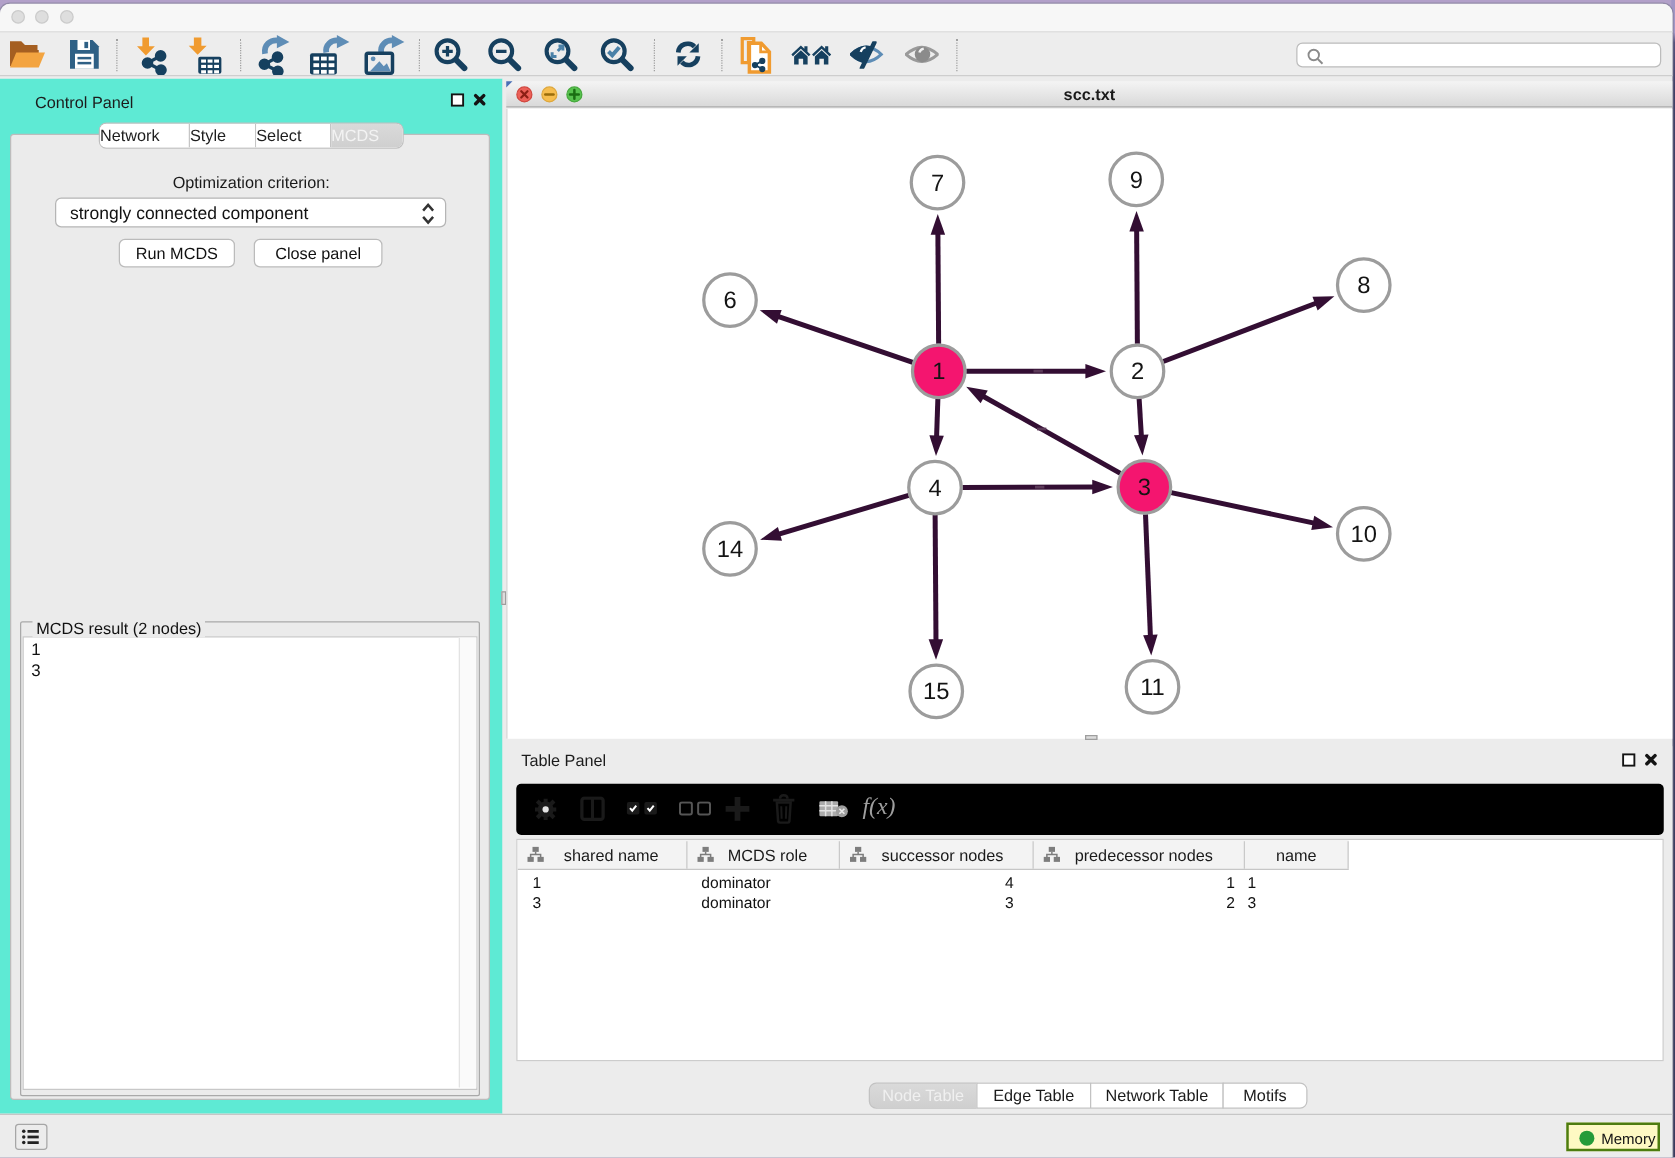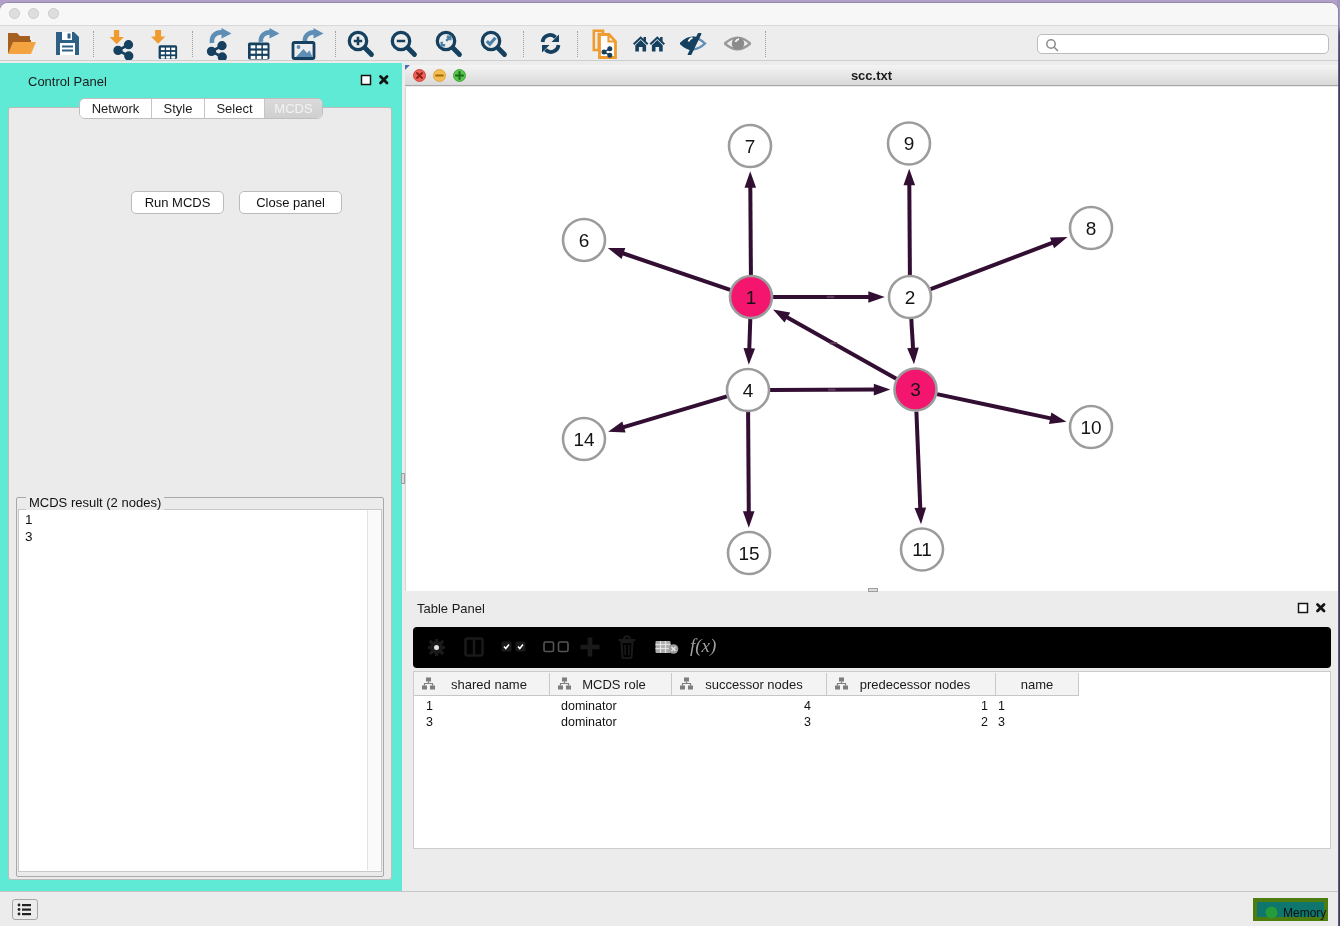--- a/index.html
+++ b/index.html
@@ -13,46 +13,46 @@
   #title { position:absolute; top:4px; left:0; width:1338px; text-align:center; font-size:13px; color:#b4b4b4; }
   #toolbar { position:absolute; left:0; top:24px; width:1338px; height:34px; background:#ededed; border-bottom:1px solid #cecece; }
   .tsep { position:absolute; top:4px; height:26px; width:0; border-left:1px dotted #a0a0a0; }
   .ticon { position:absolute; top:2px; }
   #searchbox { position:absolute; left:1037px; top:7px; width:292px; height:20px; background:#fff; border:1px solid #bcbcbc; border-radius:5px; }
   
   #cpanel { position:absolute; left:0; top:60px; width:402px; height:828px; background:#5eead4; }
   #cphead { position:absolute; left:28px; top:11px; font-size:13px; color:#1c1c1c; }
   #cpbox { position:absolute; left:8px; top:44px; width:384px; height:773px; border:1px solid #bcbcbc; border-radius:3px; background:#ebebeb; }
   #tabs { position:absolute; left:79px; top:35px; height:21px; display:flex; border:1px solid #bfbfbf; border-radius:6px; overflow:hidden; background:#fff; z-index:5; }
-  .tab { font-size:13px; color:#1d1d1d; text-align:center; line-height:19px; background:#fff; border-right:1px solid #c5c5c5; }
+  .tab { font-size:13px; color:#1d1d1d; text-align:left; line-height:19px; background:#fff; border-right:1px solid #c5c5c5; }
   .tab:last-child { border-right:none; background:linear-gradient(#dadada,#cfcfcf); color:#f3f3f3; }
   #optlabel { position:absolute; left:0; top:75px; width:402px; text-align:center; font-size:13px; color:#1a1a1a; }
   #select { position:absolute; left:44px; top:95px; width:313px; height:24px; background:#fff; border:1px solid #b5b5b5; border-radius:5px; font-size:14px; color:#111; line-height:22px; padding-left:11px; }
-  .btn { position:absolute; top:128px; height:23px; background:#fff; border:1px solid #bbbbbb; border-radius:5px; font-size:13px; color:#111; text-align:center; line-height:21px;margin-left:36px; }
+  .btn { position:absolute; top:128px; height:23px; background:#fff; border:1px solid #bbbbbb; border-radius:5px; font-size:13px; color:#111; text-align:center; line-height:21px; }
   #fieldset { position:absolute; left:16px; top:434px; width:368px; height:380px; border:1px solid #a9a9a9; border-radius:2px; }
   #fslegend { position:absolute; left:9px; top:-3px; background:#ebebeb; font-size:13px; color:#111; padding:0 3px; }
   #fsarea { position:absolute; left:1px; top:11px; width:364px; height:363px; background:#fff; border:1px solid #c8c8c8; }
   #fsscroll { position:absolute; right:0px; top:0px; width:14px; height:360px; background:#fafafa; border-left:1px solid #e3e3e3; }
   
   #vdiv { position:absolute; left:402px; top:60px; width:3px; height:828px; background:#ececec; }
   
   #netwin { position:absolute; left:405px; top:60px; width:933px; height:533px; }
   #nettitle { position:absolute; left:0; top:2px; width:933px; height:21px; background:linear-gradient(#f4f4f4,#d9d9d9); border-bottom:1px solid #a8a8a8; font-size:13px; font-weight:bold; color:#1a1a1a; text-align:center; line-height:22px; }
   .mac { position:absolute; top:6px; width:13px; height:13px; border-radius:50%; }
   #netcanvas { position:absolute; left:0; top:24px; width:933px; height:504px; background:#fff; }
   
   #tpanel { position:absolute; left:405px; top:594px; width:933px; height:294px; background:#ececec; }
   #tphead { position:absolute; left:12px; top:4px; font-size:13px; color:#1c1c1c; }
   #tptools { position:absolute; left:8px; top:30px; width:918px; height:41px; background:#000000; border-radius:4px; }
   #ttable { position:absolute; left:8px; top:74px; width:918px; height:178px; background:#fff; border:1px solid #cccccc; }
   .td { position:absolute; font-size:12.5px; color:#111; height:16px; line-height:16px; }
   .btab { height:21px; background:#fff; border:1px solid #c2c2c2; font-size:13px; color:#1b1b1b; text-align:center; line-height:19px; display:inline-block; }
   
   #statusbar { position:absolute; left:0; top:888px; width:1338px; height:35px; background:#ececec; border-top:1px solid #c6c6c6; }
-  #memory { position:absolute; right:10px; top:6px; width:75px; height:23px; background:#0f766e; border:4px solid #4d7c0f; font-size:12px; color:#111; }
+  #memory { position:absolute; right:10px; top:6px; width:75px; height:23px; background:#fef9c3; border:2px solid #4d7c0f; font-size:12px; color:#111; }
   svg { display:block; }
 </style>
 </head>
 <body>
 <div id="edge"></div>
 <div id="win">
   <div id="titlebar">
     <div class="tl" style="left:9px;"></div>
     <div class="tl" style="left:28px;"></div>
     <div class="tl" style="left:48px;"></div>
@@ -214,20 +214,27 @@
     <svg class="abs" style="left:359px;top:11px;" width="32" height="12" viewBox="0 0 32 12">
         <rect x="2.5" y="1.5" width="9" height="9" fill="#fff" stroke="#141414" stroke-width="1.5"></rect>
         <path d="M21.5 2.5 L28 9 M28 2.5 L21.5 9" stroke="#141414" stroke-width="2.8" fill="none" stroke-linecap="round"></path>
       </svg>
     <div id="cpbox"></div>
     <div id="tabs">
       <div class="tab" style="width:72px;">Network</div>
       <div class="tab" style="width:53px;">Style</div>
       <div class="tab" style="width:60px;">Select</div>
       <div class="tab" style="width:57px;">MCDS</div>
+    </div>
+    <div id="optlabel">Optimization criterion:</div>
+    <div id="select">strongly connected component
+      <svg class="abs" style="right:8px;top:3px;" width="11" height="18" viewBox="0 0 11 18">
+          <path d="M1.5 6.5 L5.5 2 L9.5 6.5" stroke="#333" stroke-width="2" fill="none"></path>
+          <path d="M1.5 11.5 L5.5 16 L9.5 11.5" stroke="#333" stroke-width="2" fill="none"></path>
+        </svg>
     </div>
     <div class="btn" style="left:95px;width:93px;">Run MCDS</div>
     <div class="btn" style="left:203px;width:103px;">Close panel</div>
     <div id="fieldset">
       <div id="fsarea">
         <div style="position:absolute;left:6px;top:2px;font-size:13.5px;color:#111;line-height:16.5px;">1<br>3</div>
         <div id="fsscroll"></div>
       </div>
       <div id="fslegend">MCDS result (2 nodes)</div>
     </div>
@@ -427,20 +434,26 @@
 <div class="td" style="left:147px;top:26px;">dominator</div>
 <div class="td" style="left:258px;top:26px;width:139px;text-align:right;">4</div>
 <div class="td" style="left:413px;top:26px;width:161px;text-align:right;">1</div>
 <div class="td" style="left:584px;top:26px;">1</div>
 <div class="td" style="left:12px;top:42px;">3</div>
 <div class="td" style="left:147px;top:42px;">dominator</div>
 <div class="td" style="left:258px;top:42px;width:139px;text-align:right;">3</div>
 <div class="td" style="left:413px;top:42px;width:161px;text-align:right;">2</div>
 <div class="td" style="left:584px;top:42px;">3</div>
 </div>
+    <div style="position:absolute;left:290px;top:269px;display:flex;">
+      <div class="btab" style="width:87px;border-radius:6px 0 0 6px;background:linear-gradient(#dadada,#cfcfcf);color:#f0f0f0;">Node Table</div>
+      <div class="btab" style="width:92px;margin-left:-1px;">Edge Table</div>
+      <div class="btab" style="width:107px;margin-left:-1px;">Network Table</div>
+      <div class="btab" style="width:68px;margin-left:-1px;border-radius:0 6px 6px 0;">Motifs</div>
+    </div>
   </div>
   <div id="statusbar">
     <div style="position:absolute;left:12px;top:7px;width:26px;height:21px;border:1px solid #a6a6a6;border-radius:3px;">
       <svg width="24" height="19" viewBox="0 0 24 19">
           <g fill="#222">
             <circle cx="6" cy="5" r="1.4"></circle>
             <circle cx="6" cy="9.5" r="1.4"></circle>
             <circle cx="6" cy="14" r="1.4"></circle>
             <rect x="9" y="4" width="9" height="2.2"></rect>
             <rect x="9" y="8.5" width="9" height="2.2"></rect>

